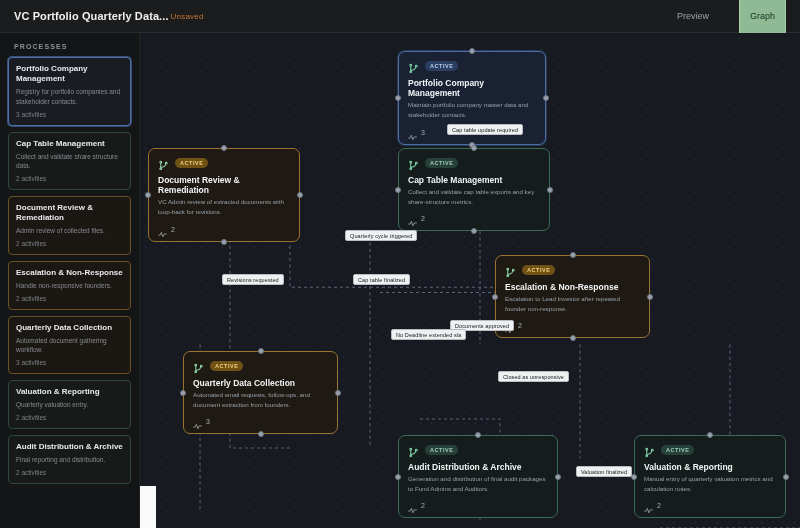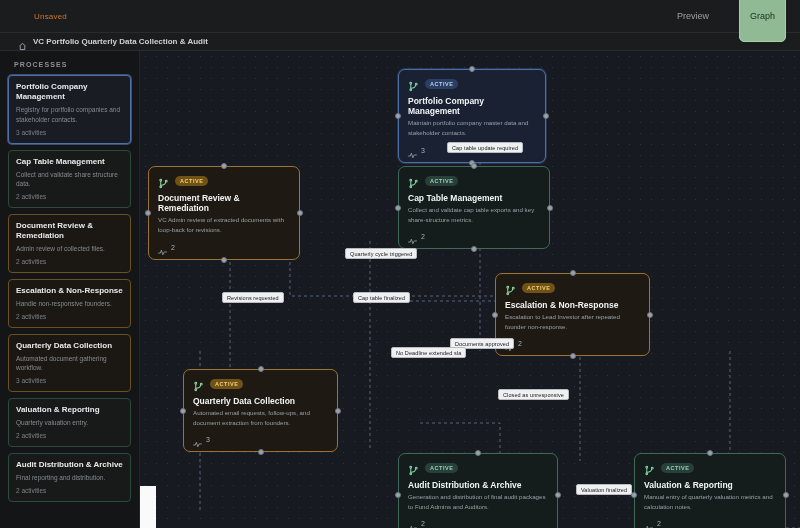--- a/index.html
+++ b/index.html
@@ -13,21 +13,21 @@
 
   
   .topbar {
     height: 33px; flex: 0 0 33px;
     background: #1b1c1e;
     border-bottom: 1px solid #2a2b2e;
     display: flex; align-items: center; padding: 0 14px;
     position: relative;
   }
   .doc-title { font-size: 11px; font-weight: bold; color: #f0f0f0; letter-spacing: .1px; }
-  .unsaved { font-size: 8px; color: #c8762e; margin-left: 20px; letter-spacing: .2px; }
+  .unsaved { font-size: 8px; color: #c8762e; margin-left: 2px; letter-spacing: .2px; }
   .topbar-right { margin-left: auto; display: flex; align-items: center; gap: 24px; }
   .preview-btn {
     font-size: 9px; color: #9aa0a6; background: transparent;
     border: none; padding: 4px 6px; cursor: pointer;
   }
   .graph-btn {
     font-size: 9px; color: #15301f; background: #8fba93;
     border: 1px solid #a5cfa8; border-radius: 5px;
     padding: 20px 10px; cursor: pointer; font-weight: 500;
   }
@@ -119,36 +119,28 @@
     position: absolute; left: 0; bottom: 0; width: 16px; height: 42px;
     background: #fafafa;
   }
 </style>
 </head>
 <body>
 
 <div class="app">
 
   <div class="topbar">
+    <span class="doc-title">VC Portfolio Quarterly Data...</span>
     <span class="unsaved">Unsaved</span>
     <div class="topbar-right">
       <button class="preview-btn">Preview</button>
       <button class="graph-btn">Graph</button>
     </div>
   </div>
 
-  <div class="breadcrumb">
-    <span class="home-icon">
-      <svg viewBox="0 0 16 16" width="9" height="9" fill="none" stroke="#b6bcc3" stroke-width="1.4">
-        <path d="M2.5 7.2 8 2.6l5.5 4.6"></path>
-          <path d="M4 7.4v6h8v-6"></path>
-      </svg>
-    </span>
-    <span class="breadcrumb-text">VC Portfolio Quarterly Data Collection &amp; Audit</span>
-  </div>
 
   <div class="body">
 
     <div class="sidebar">
       <div class="sidebar-head">PROCESSES</div>
       <div id="proc-list">
           <div class="proc-card sel">
             <div class="proc-title">Portfolio Company Management</div>
             <div class="proc-desc">Registry for portfolio companies and stakeholder contacts.</div>
             <div class="proc-count">3 activities</div>

